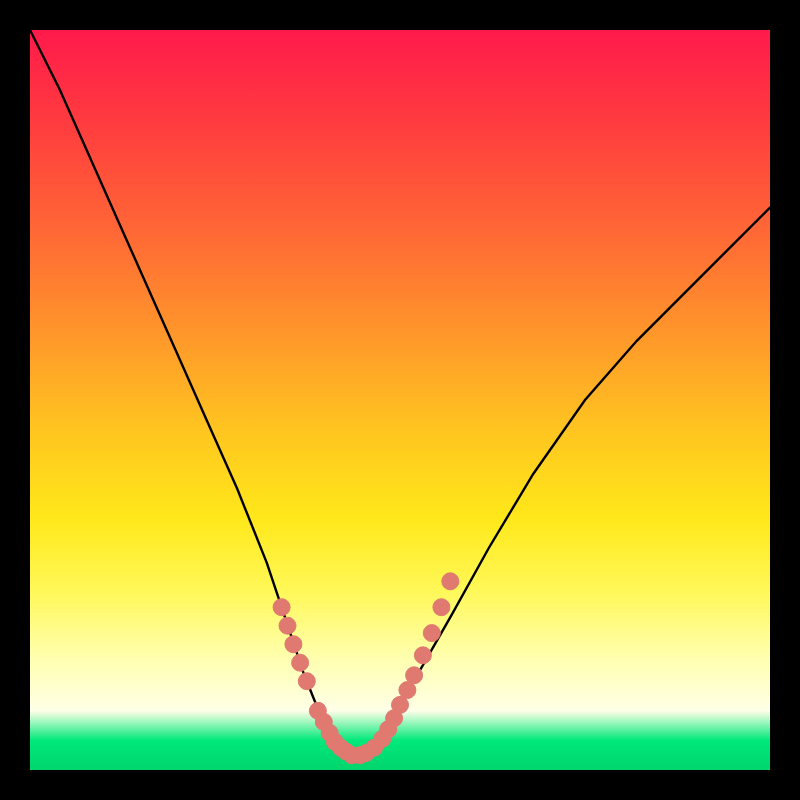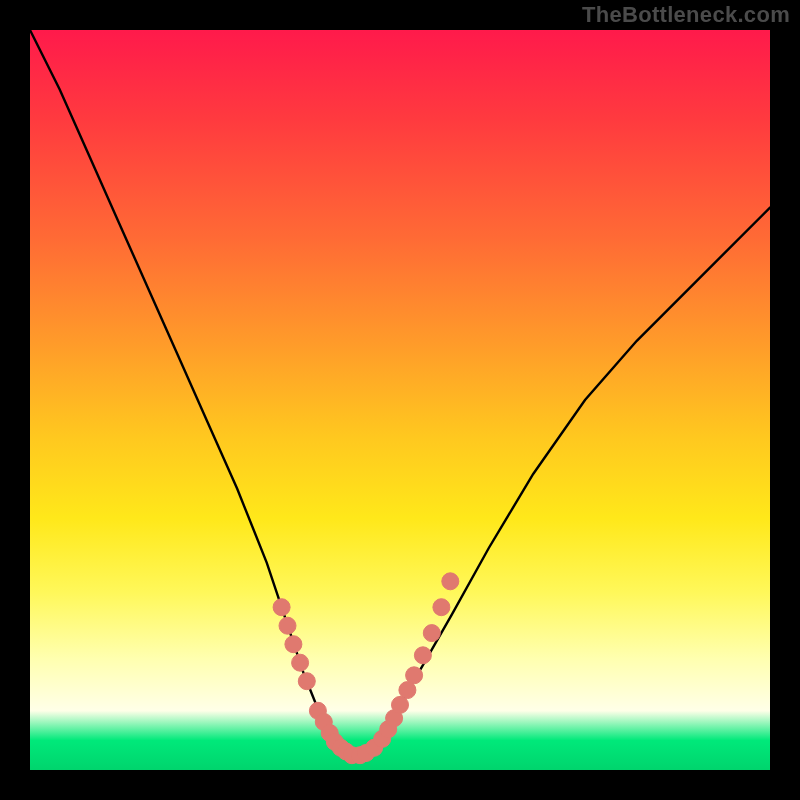--- a/index.html
+++ b/index.html
@@ -82,14 +82,13 @@
           <circle cx="370.0" cy="674.9" r="8.5" fill="#e0796f" stroke="#e0796f"></circle>
           <circle cx="377.4" cy="660.1" r="8.5" fill="#e0796f" stroke="#e0796f"></circle>
           <circle cx="384.1" cy="645.3" r="8.5" fill="#e0796f" stroke="#e0796f"></circle>
           <circle cx="392.9" cy="625.3" r="8.5" fill="#e0796f" stroke="#e0796f"></circle>
           <circle cx="401.8" cy="603.1" r="8.5" fill="#e0796f" stroke="#e0796f"></circle>
           <circle cx="411.4" cy="577.2" r="8.5" fill="#e0796f" stroke="#e0796f"></circle>
           <circle cx="420.3" cy="551.3" r="8.5" fill="#e0796f" stroke="#e0796f"></circle>
         </g>
     </svg>
   </div>
-  <div class="watermark">TheBottleneck.com</div>
 </div>
 
 </body></html>

